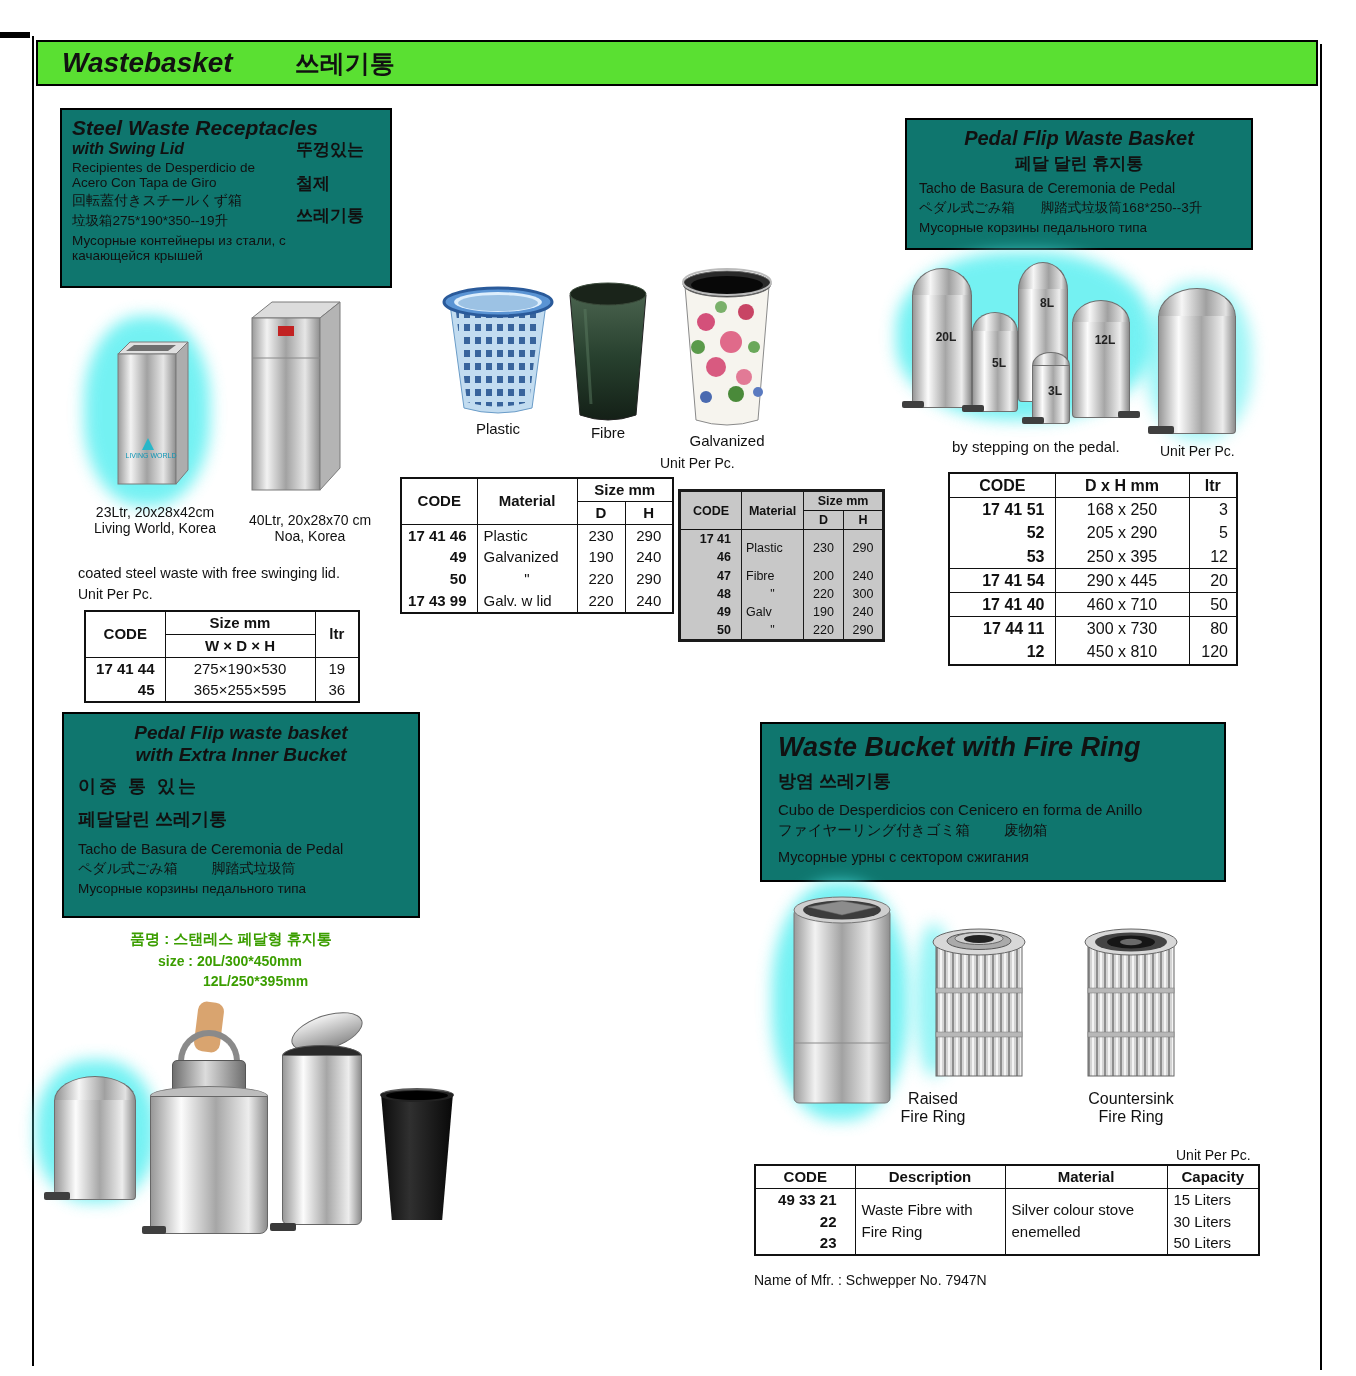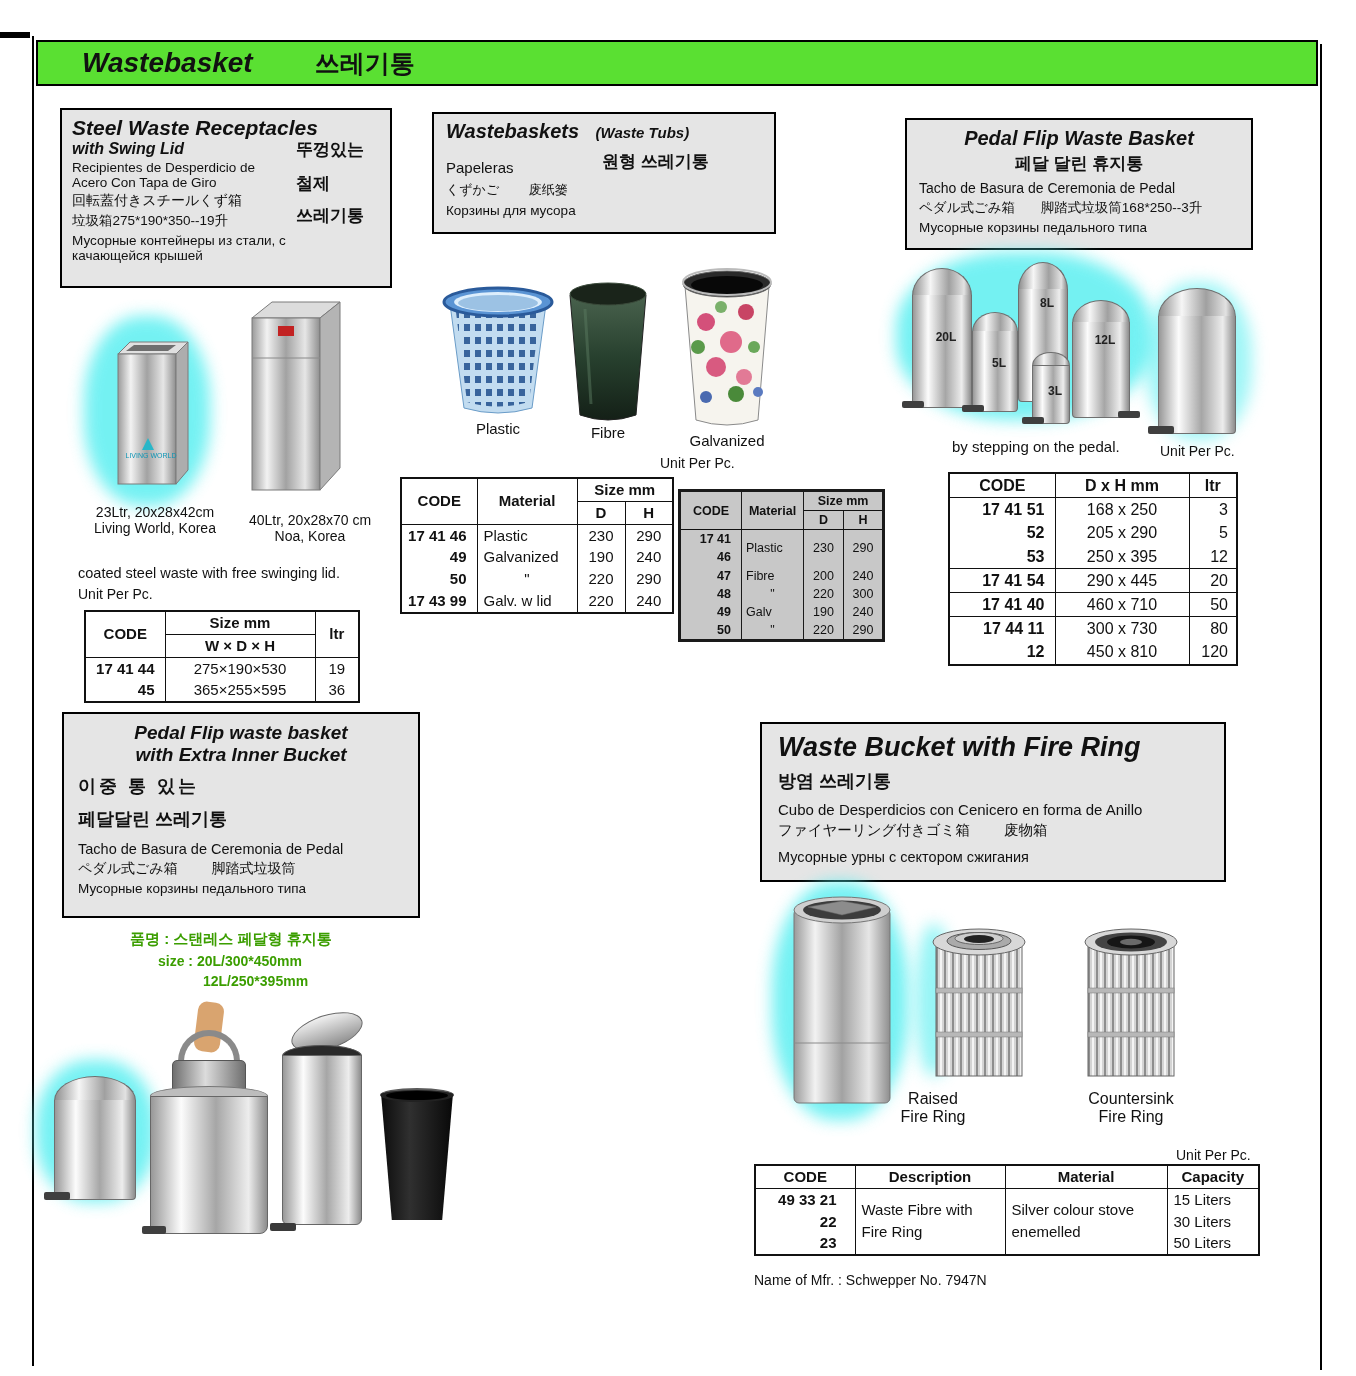--- a/index.html
+++ b/index.html
@@ -3,27 +3,27 @@
 <meta charset="utf-8">
 <style>
   * { margin:0; padding:0; box-sizing:border-box; }
   body { margin:0; background:#ffffff; }
   .page { position:relative; width:1356px; height:1376px; background:#fff;
           font-family:"Liberation Sans", sans-serif; color:#111; overflow:hidden; }
   .t { position:absolute; white-space:nowrap; }
   .b { font-weight:bold; }
   .i { font-style:italic; }
   .c { text-align:center; }
-  .cyanbox { position:absolute; background:#e5e5e5; border:2px solid #000; }
+  .cyanbox { position:absolute; background:#0f766e; border:2px solid #000; }
   .glow { position:absolute; background:#52eef0; opacity:.8; filter:blur(8px); border-radius:45%; }
 
   
   .header { position:absolute; left:36px; top:40px; width:1282px; height:46px;
             background:#5ae032; border:2px solid #000; display:flex; align-items:center; }
-  .header .title { font-size:28px; font-weight:bold; font-style:italic; margin-left:44px; }
+  .header .title { font-size:28px; font-weight:bold; font-style:italic; margin-left:24px; }
   .header .titlekr { font-size:25px; font-weight:bold; margin-left:62px; }
   .edge { position:absolute; background:#000; }
 
   
   table.cat { position:absolute; border-collapse:collapse; border:2px solid #111; background:#fff; }
   .cat th, .cat td { border-left:1.5px solid #111; border-right:1.5px solid #111; padding:0 6px; line-height:1.45; }
   .cat th { font-weight:bold; text-align:center; }
   .cat .hb { border-bottom:1.5px solid #111; }
   .cat td.code { font-weight:bold; text-align:right; padding-right:10px; }
   .cat td.num { text-align:center; }
@@ -149,33 +149,20 @@
         <td class="num">19</td>
       </tr>
       <tr>
         <td class="code">45</td>
         <td class="num">365×255×595</td>
         <td class="num">36</td>
       </tr>
     </tbody>
   </table>
 
-  <div class="cyanbox" style="left:432px;top:112px;width:344px;height:122px;padding:6px 12px;">
-    <div>
-      <span class="b i" style="font-size:20px;">Wastebaskets</span>
-      <span class="b i" style="font-size:15px;margin-left:12px;">(Waste Tubs)</span>
-    </div>
-    <div class="b" style="position:absolute;left:168px;top:36px;font-size:17px;">원형 쓰레기통</div>
-    <div style="font-size:15px;margin-top:16px;">Papeleras</div>
-    <div style="font-size:13px;margin-top:5px;">
-      <span>くずかご</span>
-      <span style="margin-left:26px;">废纸篓</span>
-    </div>
-    <div style="font-size:13.5px;margin-top:4px;">Корзины для мусора</div>
-  </div>
 
   <svg style="position:absolute;left:440px;top:282px;" width="116" height="138" viewBox="0 0 116 138">
     <path d="M10,22 L24,126 Q58,136 92,126 L106,22 Z" fill="#c2dcf0" stroke="#6a9cc8"></path>
     <path d="M16,30 L27,120 Q58,129 89,120 L100,30 Z" fill="url(#holes)"></path>
     <ellipse cx="58" cy="20" rx="54" ry="14" fill="#5a94d4" stroke="#2a5a9a" stroke-width="3"></ellipse>
     <ellipse cx="58" cy="20" rx="44" ry="10" fill="#ddeefc"></ellipse>
     <ellipse cx="58" cy="21" rx="40" ry="8" fill="#9cc2e4"></ellipse>
   </svg>
   <div class="t c" style="left:440px;top:420px;width:116px;font-size:15px;">Plastic</div>
 

